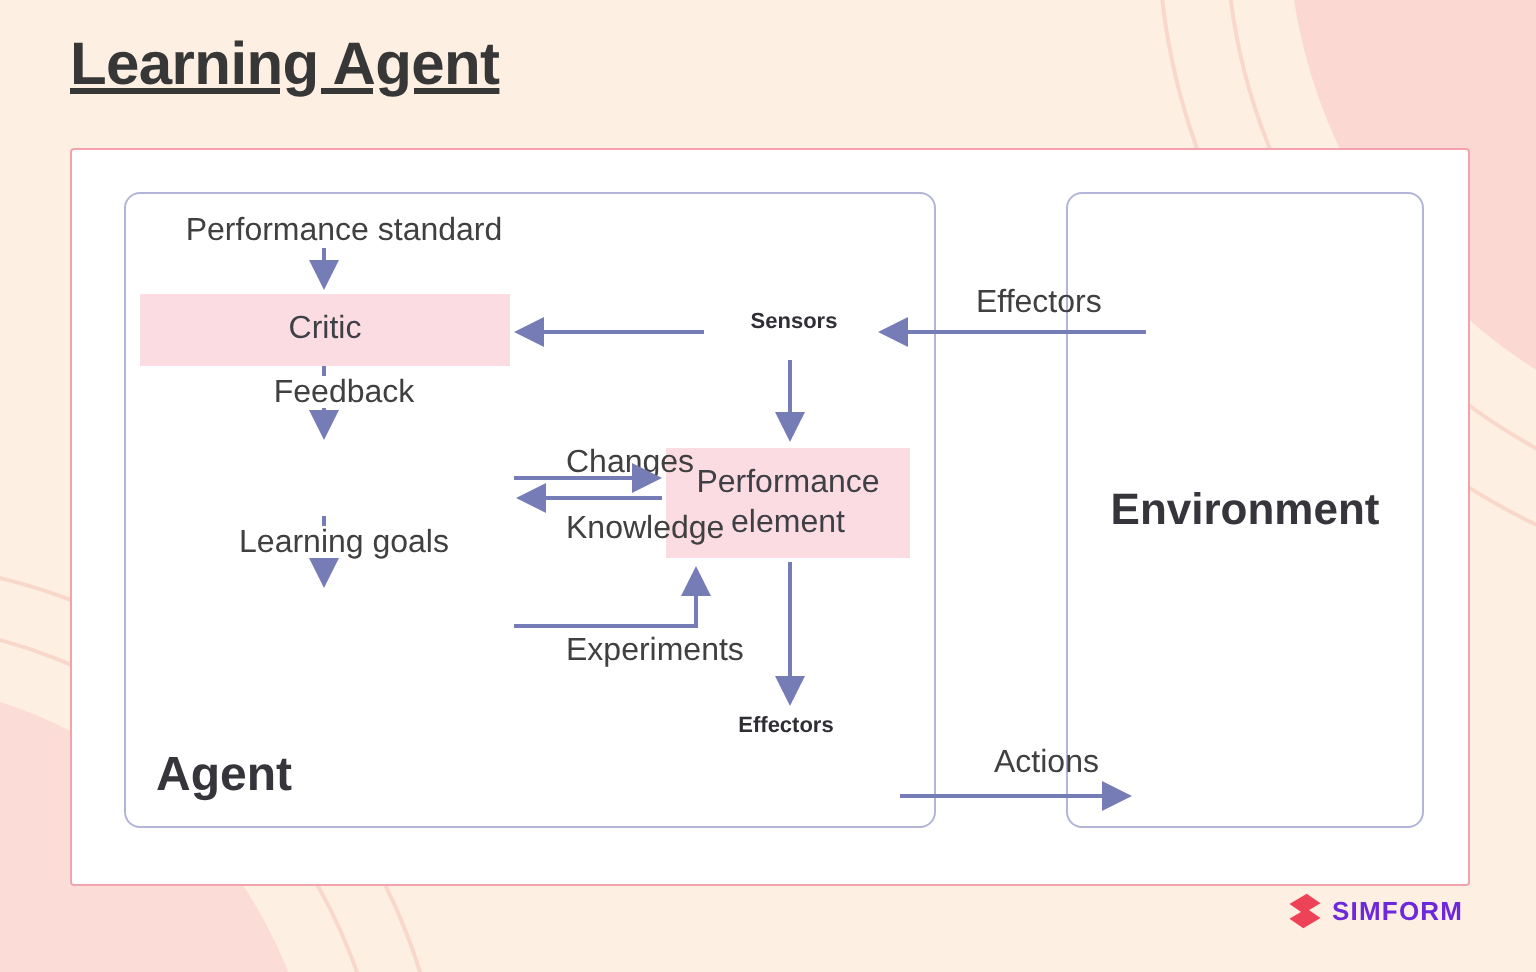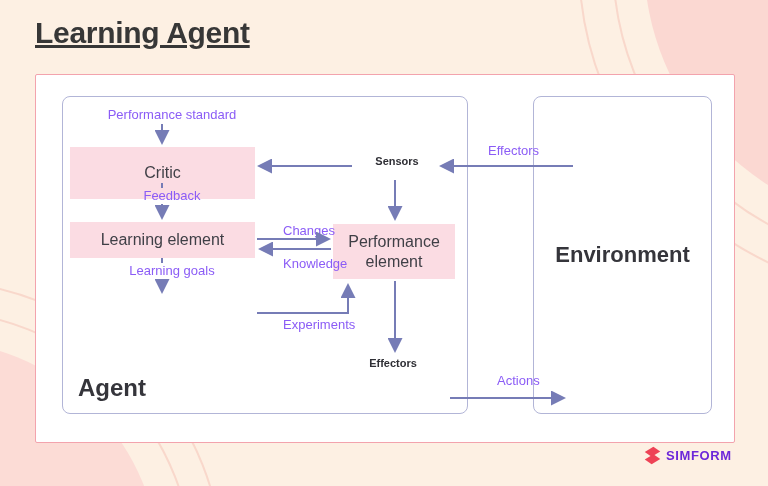--- a/index.html
+++ b/index.html
@@ -21,30 +21,30 @@
         border:1.5px solid #f3a3ad;border-radius:2px;}
   
   .bigbox{position:absolute;border:1.5px solid #b2b5d7;border-radius:8px;background:transparent;}
   .agent-box{left:62px;top:96px;width:404px;height:316px;}
   .env-box{left:533px;top:96px;width:177px;height:316px;display:flex;align-items:center;justify-content:center;}
   .agent-label{position:absolute;left:78px;top:374px;font-size:24px;font-weight:bold;color:#35353b;}
   .env-label{font-size:22px;font-weight:bold;color:#35353b;}
   
   .node{position:absolute;background:#fbdce3;color:#3f3f46;font-size:16px;
         display:flex;align-items:center;justify-content:center;text-align:center;line-height:1.25;}
-  .node-critic{left:70px;top:147px;width:185px;height:52px;}
+  .node-critic{left:70px;top:147px;width:185px;height:36px;}
   .node-learning{left:70px;top:222px;width:185px;height:36px;}
   .node-problem{left:70px;top:296px;width:185px;height:36px;}
   .node-performance{left:333px;top:224px;width:122px;height:55px;}
   
   .iolabel{position:absolute;font-size:11px;font-weight:bold;color:#2e2e34;white-space:nowrap;transform:translateX(-50%);}
   .lbl-sensors{left:397px;top:155px;}
   .lbl-effectors{left:393px;top:357px;}
   
-  .flowlabel{position:absolute;font-size:13px;color:#8b5cf6;white-space:nowrap;padding-left:20px;}
+  .flowlabel{position:absolute;font-size:16px;color:#404040;white-space:nowrap;padding-left:20px;}
   .centered{transform:translateX(-50%);}
   .lbl-perfstd{left:162px;top:107px;}
   .lbl-feedback{left:162px;top:188px;}
   .lbl-goals{left:162px;top:263px;}
   .lbl-changes{left:263px;top:223px;}
   .lbl-knowledge{left:263px;top:256px;}
   .lbl-experiments{left:263px;top:317px;}
   .lbl-percepts{left:468px;top:143px;}
   .lbl-actions{left:477px;top:373px;}
   
@@ -69,21 +69,20 @@
 
   <div class="card"></div>
 
   <div class="bigbox agent-box"></div>
   <div class="bigbox env-box">
     <span class="env-label">Environment</span>
   </div>
   <div class="agent-label">Agent</div>
 
   <div class="node node-critic">Critic</div>
-  <div class="node node-learning">Learning element</div>
   <div class="node node-performance">Performance element</div>
 
   <div class="iolabel lbl-sensors">Sensors</div>
   <div class="iolabel lbl-effectors">Effectors</div>
 
   <div class="flowlabel centered lbl-perfstd">Performance standard</div>
   <div class="flowlabel centered lbl-feedback">Feedback</div>
   <div class="flowlabel centered lbl-goals">Learning goals</div>
   <div class="flowlabel lbl-changes">Changes</div>
   <div class="flowlabel lbl-knowledge">Knowledge</div>

